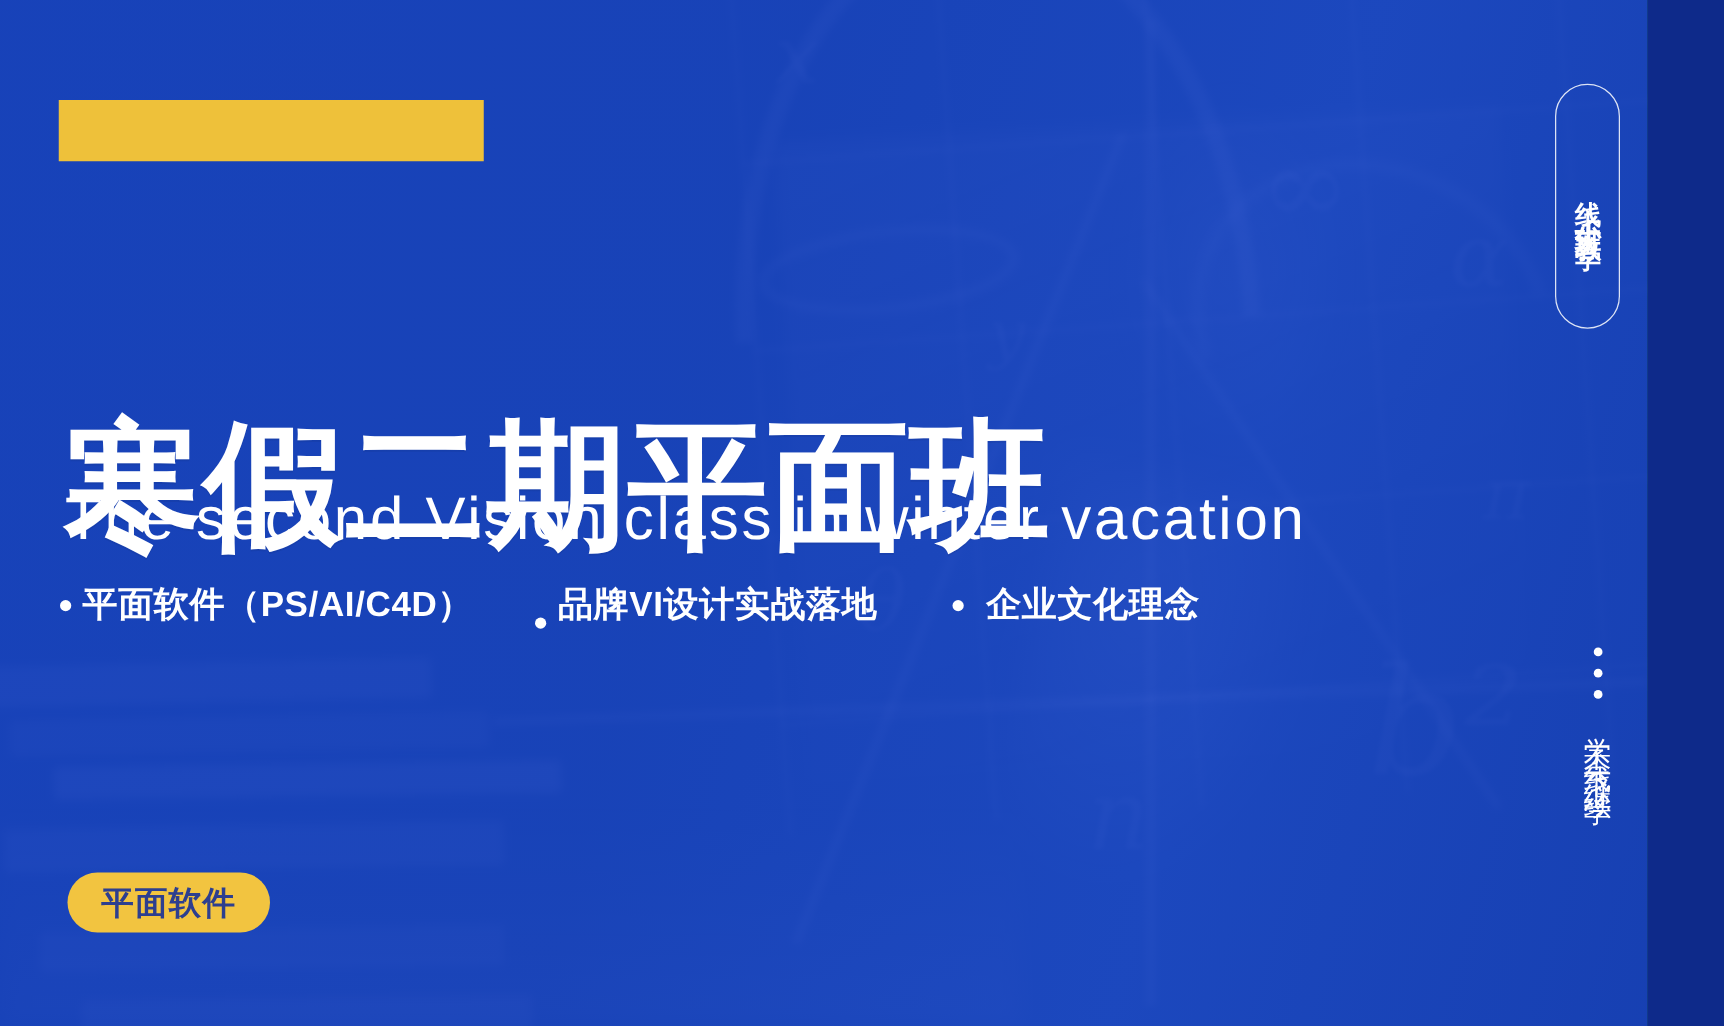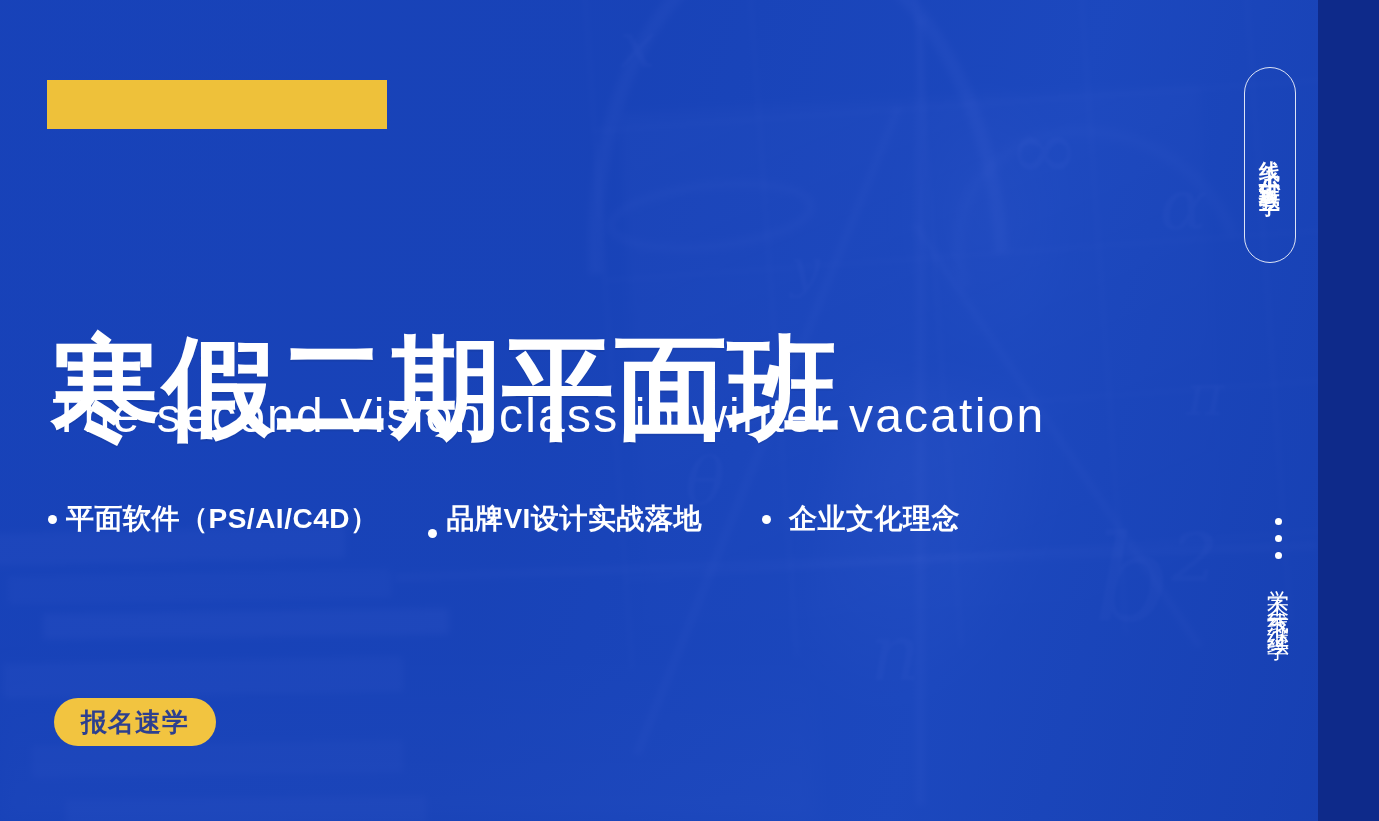--- a/index.html
+++ b/index.html
@@ -207,21 +207,20 @@
   }
 
   .features {
     position: absolute;
     left: 48px;
     top: 465px;
     display: flex;
     align-items: center;
     gap: 34px;
     white-space: nowrap;
-    margin-top: 35px;
   }
   .feature {
     display: flex;
     align-items: center;
     gap: 9px;
     font-size: 28px;
     font-weight: 700;
     color: #ffffff;
     letter-spacing: .5px;
   }
@@ -370,21 +369,21 @@
         <span class="dot"></span>
         <span>品牌VI设计实战落地</span>
       </div>
       <div class="feature">
         <span class="dot"></span>
         <span>企业文化理念</span>
       </div>
     </div>
 
     <button class="cta">
-      <span>报名速学</span>
+      <span>平面软件</span>
     </button>
 
     <div class="badge">
       <span class="vtext">线上小班教学</span>
     </div>
 
     <div class="slogan">
       <div class="slogan-dots">
         <i></i>
         <i></i>

